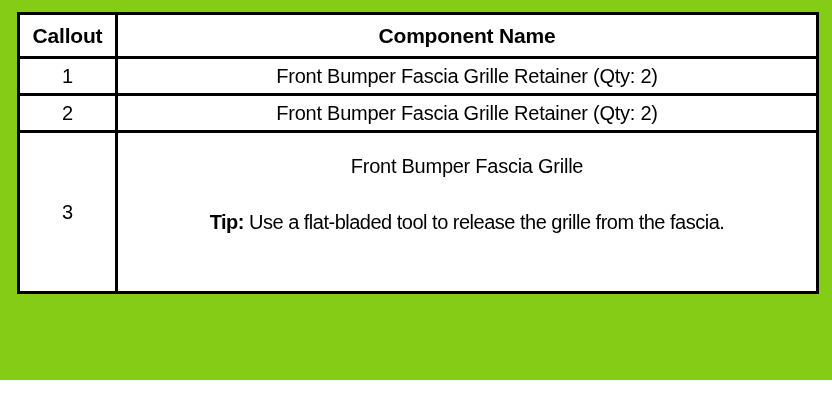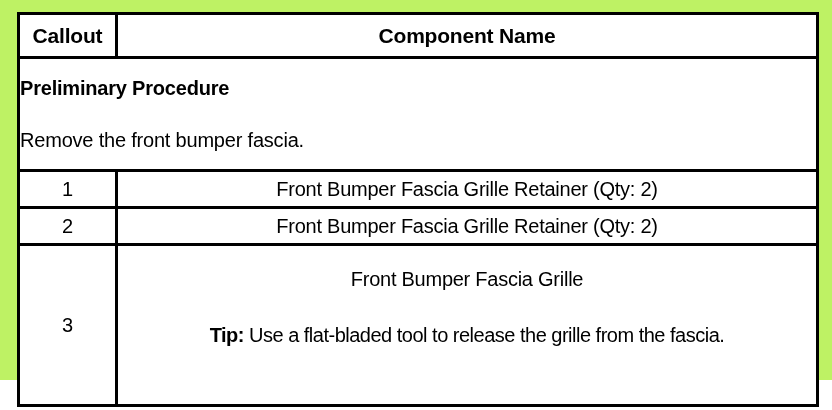--- a/index.html
+++ b/index.html
@@ -12,21 +12,21 @@
     height: 410px;
     font-family: "Liberation Sans", "DejaVu Sans", sans-serif;
     color: #000000;
     overflow: hidden;
   }
 
   .sheet {
     position: relative;
     width: 832px;
     height: 380px;
-    background: #bef264;
+    background: #84cc16;
   }
 
   table.parts-table {
     position: absolute;
     left: 17px;
     top: 12px;
     width: 799px;
     border-collapse: collapse;
     background: #ffffff;
     table-layout: fixed;
@@ -151,27 +151,20 @@
 
     <thead>
       <tr>
         <th class="head-callout">Callout</th>
         <th class="head-name">Component Name</th>
       </tr>
     </thead>
 
     <tbody>
 
-      <tr>
-        <td class="prelim-cell" colspan="2">
-          <div class="prelim-title">Preliminary Procedure</div>
-          <div class="prelim-spacer"></div>
-          <div class="prelim-body">Remove the front bumper fascia.</div>
-        </td>
-      </tr>
 
       <tr class="part-row">
         <td class="callout-cell">1</td>
         <td class="name-cell">Front Bumper Fascia Grille Retainer (Qty: 2)</td>
       </tr>
 
       <tr class="part-row">
         <td class="callout-cell">2</td>
         <td class="name-cell">Front Bumper Fascia Grille Retainer (Qty: 2)</td>
       </tr>

